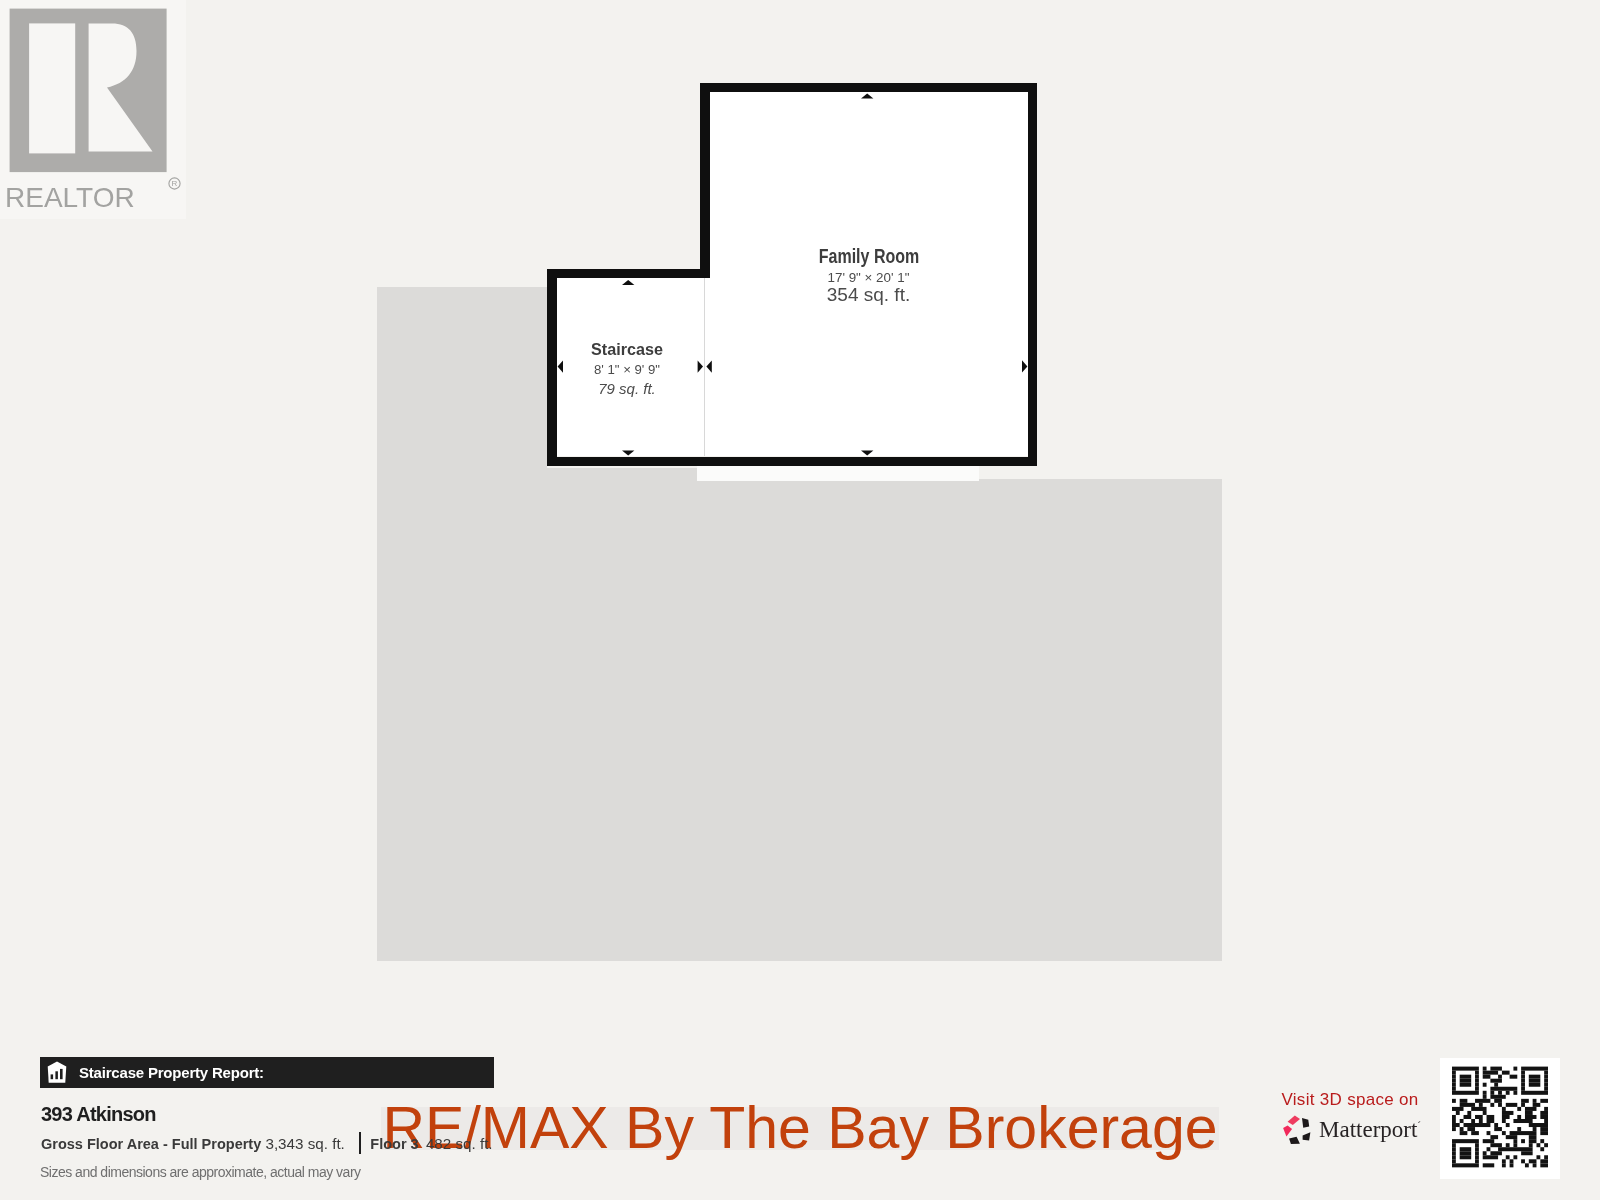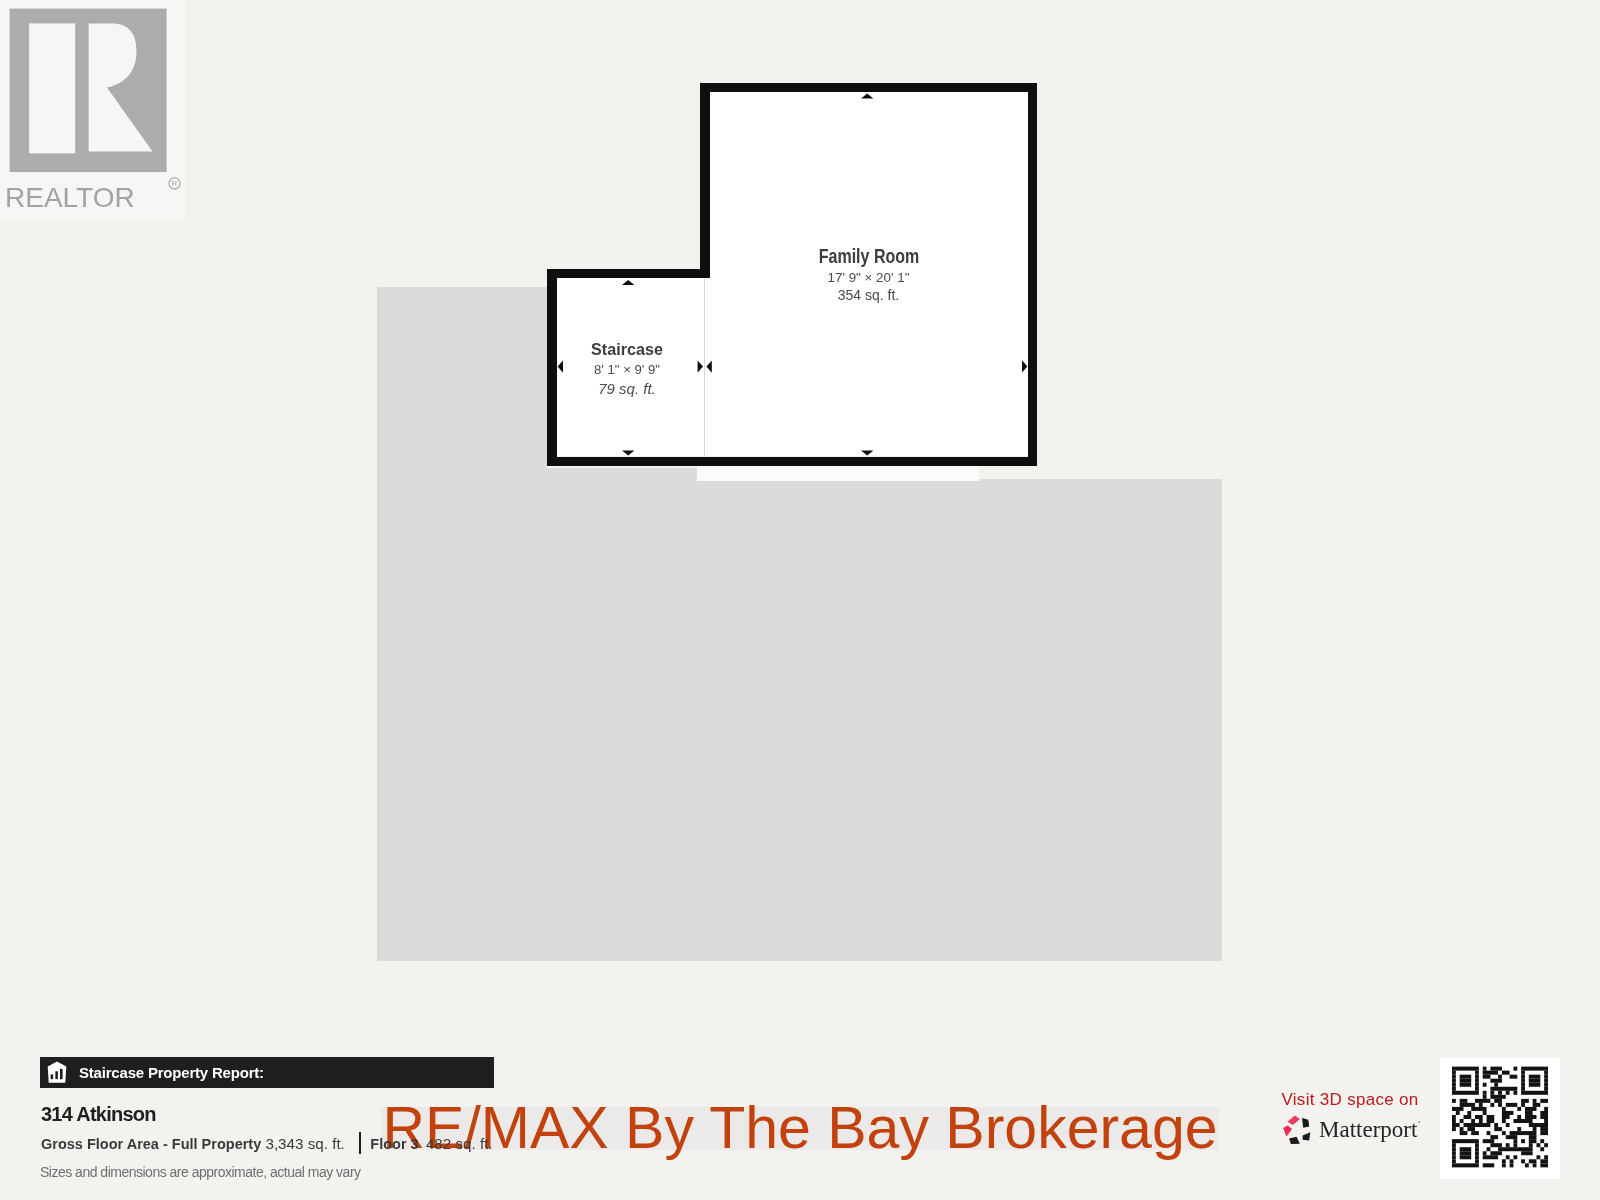--- a/index.html
+++ b/index.html
@@ -77,38 +77,38 @@
 <div class="abs" style="left:527px;top:340.6px;width:200px;text-align:center;font-size:17px;font-weight:bold;color:#3d3d3d;line-height:18px;transform:scaleX(0.95);">Staircase</div>
 
 <div class="abs" style="left:527px;top:361.4px;width:200px;text-align:center;font-size:13.2px;color:#4b4b4b;line-height:18px;">8' 1" × 9' 9"</div>
 
 <div class="abs" style="left:527px;top:379.6px;width:200px;text-align:center;font-size:15px;color:#4b4b4b;line-height:18px;font-style:italic;">79 sq. ft.</div>
 
 <div class="abs" style="left:768.5px;top:244.8px;width:200px;text-align:center;font-size:20px;font-weight:bold;color:#3d3d3d;line-height:22px;transform:scaleX(0.8);">Family Room</div>
 
 <div class="abs" style="left:768.5px;top:269.4px;width:200px;text-align:center;font-size:13.4px;color:#4b4b4b;line-height:18px;">17' 9" × 20' 1"</div>
 
-<div class="abs" style="left:768.5px;top:285.9px;width:200px;text-align:center;font-size:14px;color:#4b4b4b;line-height:18px;">354 sq. ft.</div>
+<div class="abs" style="left:768.5px;top:285.9px;width:200px;text-align:center;font-size:19px;color:#4b4b4b;line-height:18px;">354 sq. ft.</div>
 
 <div class="abs" style="left:0;top:1107px;width:1600px;height:42.5px;text-align:center;z-index:3;">
   <span style="display:inline-block;background:#eceae8;color:#c2410c;font-size:59px;line-height:42.5px;height:42.5px;padding:0 1px;">RE/MAX By The Bay Brokerage</span>
 </div>
 
 <div class="abs" style="left:39.5px;top:1056.5px;width:454px;height:31px;background:#1f1f1f;z-index:4;"></div>
 
 <svg class="abs" style="left:46.5px;top:1061px;z-index:5" width="20" height="23" viewBox="0 0 20 23">
   <path d="M 10 0.5 L 19.3 5.6 L 18.3 21.8 L 1.7 21.8 L 0.7 5.6 Z" fill="#ffffff"></path>
   <rect x="3.6" y="13.4" width="2.5" height="4.8" fill="#1f1f1f"></rect>
   <rect x="8.4" y="10.3" width="2.5" height="7.9" fill="#1f1f1f"></rect>
   <rect x="13.0" y="7.9" width="2.6" height="10.3" fill="#1f1f1f"></rect>
 </svg>
 
 <div class="abs" style="left:79px;top:1056.5px;height:31px;line-height:31px;font-size:15px;font-weight:bold;color:#ffffff;letter-spacing:-0.2px;z-index:5;">Staircase Property Report:</div>
 
-<div class="abs" style="left:41px;top:1102.8px;font-size:20px;font-weight:bold;color:#1f1f1f;letter-spacing:-0.75px;line-height:22px;z-index:4;">314 Atkinson</div>
+<div class="abs" style="left:41px;top:1102.8px;font-size:20px;font-weight:bold;color:#1f1f1f;letter-spacing:-0.75px;line-height:22px;z-index:4;">393 Atkinson</div>
 
 <div class="abs" style="left:41px;top:1132.3px;font-size:15.2px;color:#3a3a3a;line-height:19px;z-index:4;"><b style="font-size:14.5px;">Gross Floor Area - Full Property</b><span> 3,343 sq. ft.</span><span style="display:inline-block;width:2px;height:22px;background:#1f1f1f;margin:0 9.5px 0 14px;vertical-align:-5px;"></span><b style="font-size:14.5px;">Floor 3</b><span style="padding-left:3px;"> 482 sq. ft.</span></div>
 
 <div class="abs" style="left:40px;top:1164.5px;font-size:14px;color:#6f6f6f;letter-spacing:-0.5px;line-height:14px;z-index:4;">Sizes and dimensions are approximate, actual may vary</div>
 
 <div class="abs" style="left:1250px;top:1089.5px;width:200px;text-align:center;font-size:17px;color:#b91c1c;letter-spacing:0.3px;line-height:20px;z-index:4;">Visit 3D space on</div>
 
 <svg class="abs" style="left:1278px;top:1111px;z-index:4" width="36" height="36" viewBox="0 0 36 36">
   <g>
     <path d="M 9.6 10.8 L 16.8 4.4 L 22.0 7.9 L 14.8 13.9 Z" fill="#ee3b5f"></path>

